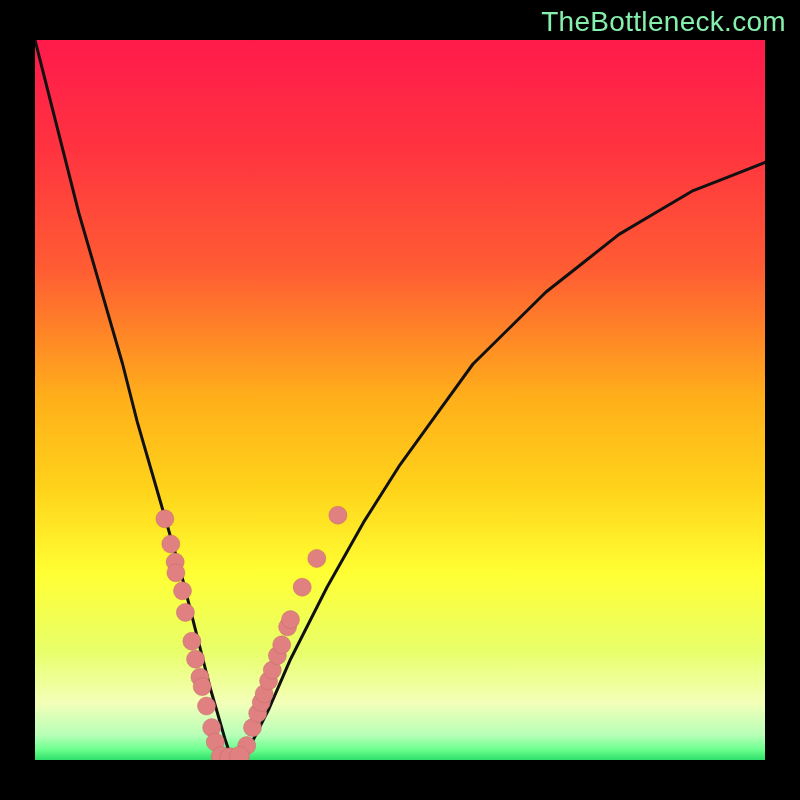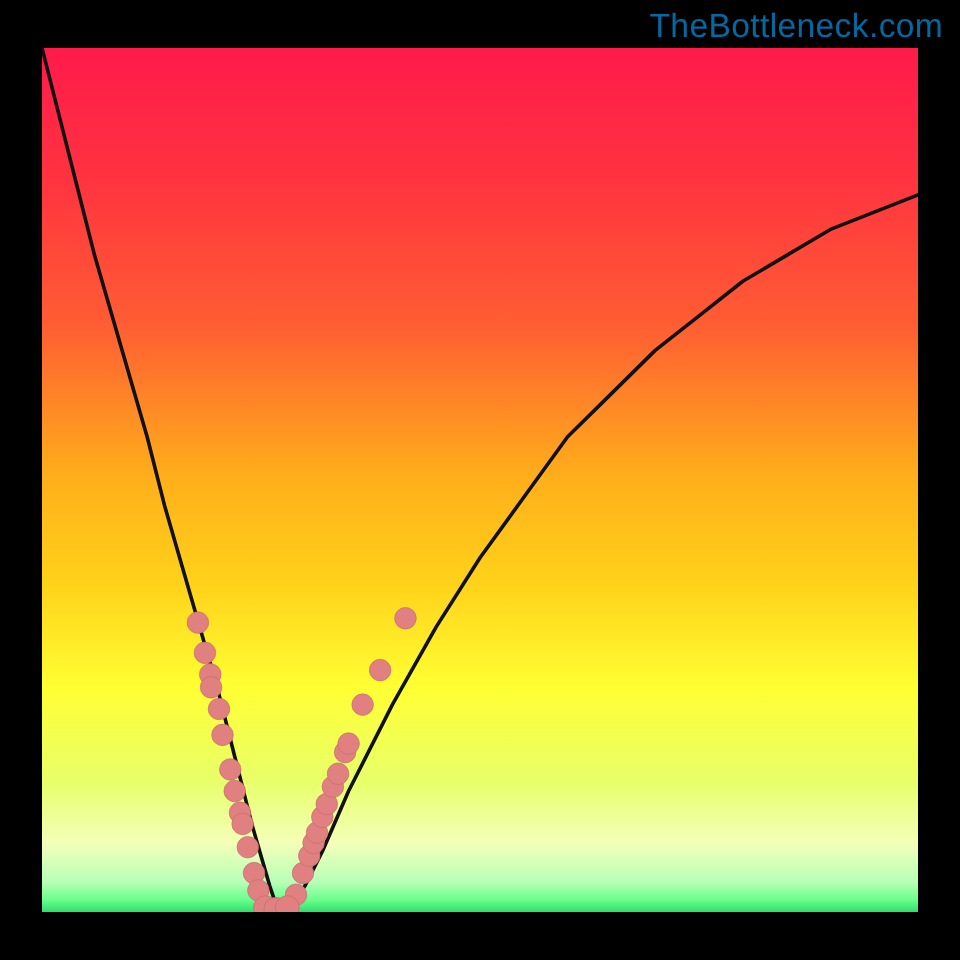--- a/index.html
+++ b/index.html
@@ -14,21 +14,21 @@
     width: 800px;
     height: 800px;
     background: #000000;
     position: relative;
   }
   .watermark {
     position: absolute;
     top: 6px;
     right: 14px;
     font-size: 28px;
-    color: #0369a1;
+    color: #86efac;
     letter-spacing: 0.3px;
     font-weight: 400;
   }
   .plot-area {
     position: absolute;
     left: 35px;
     top: 40px;
     width: 730px;
     height: 720px;
   }

